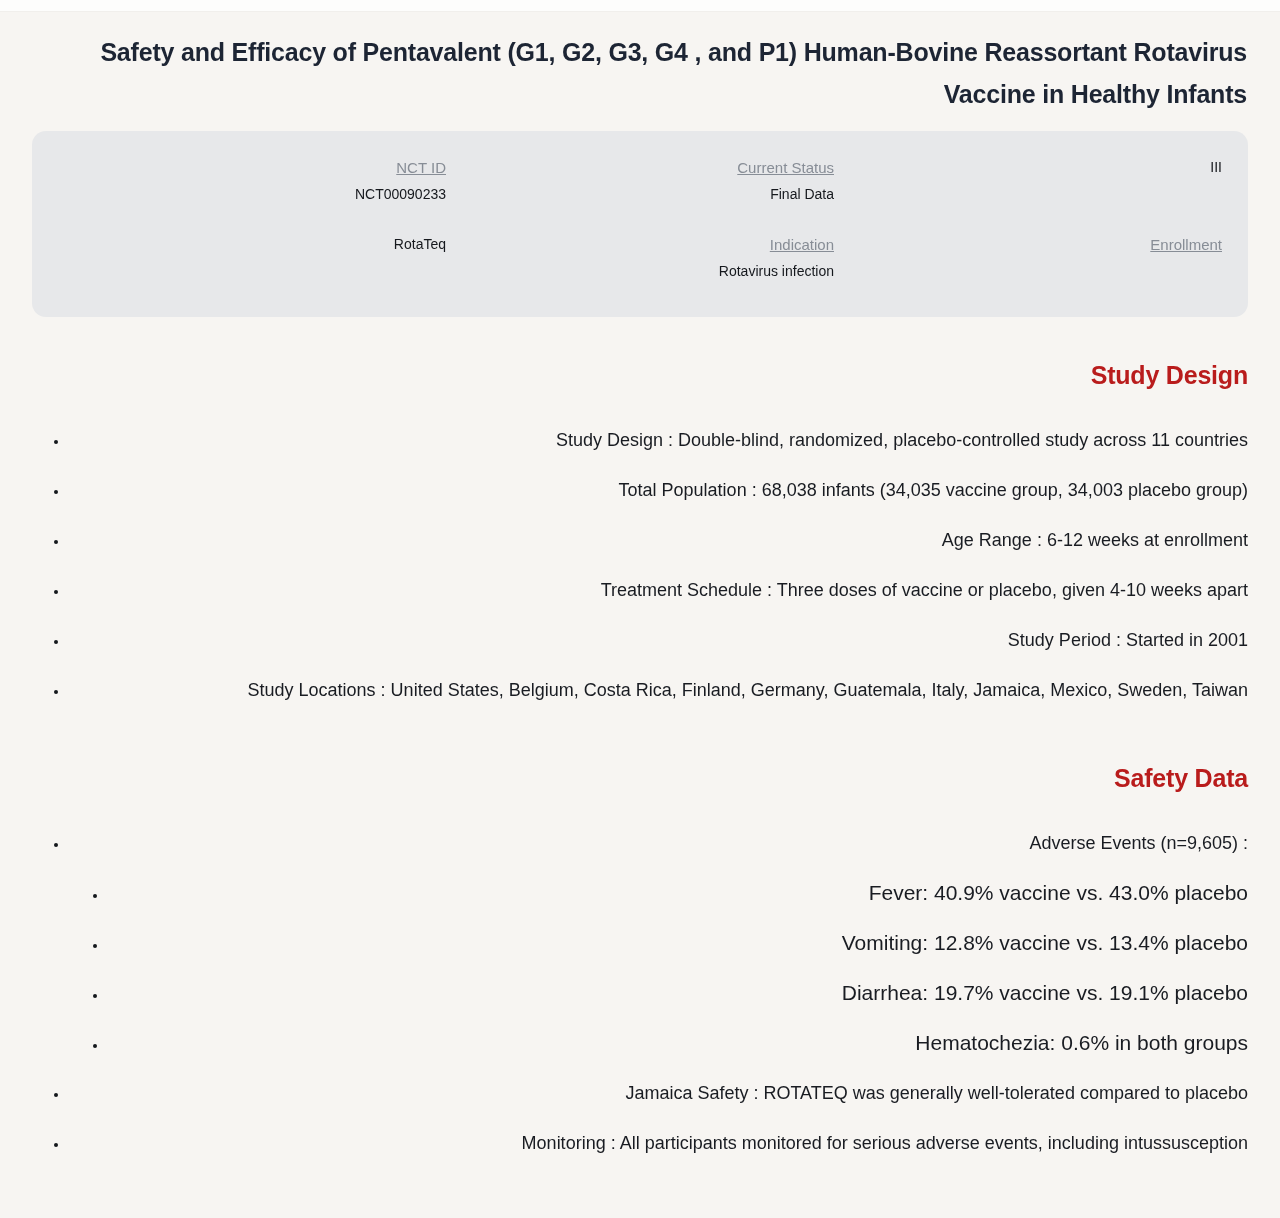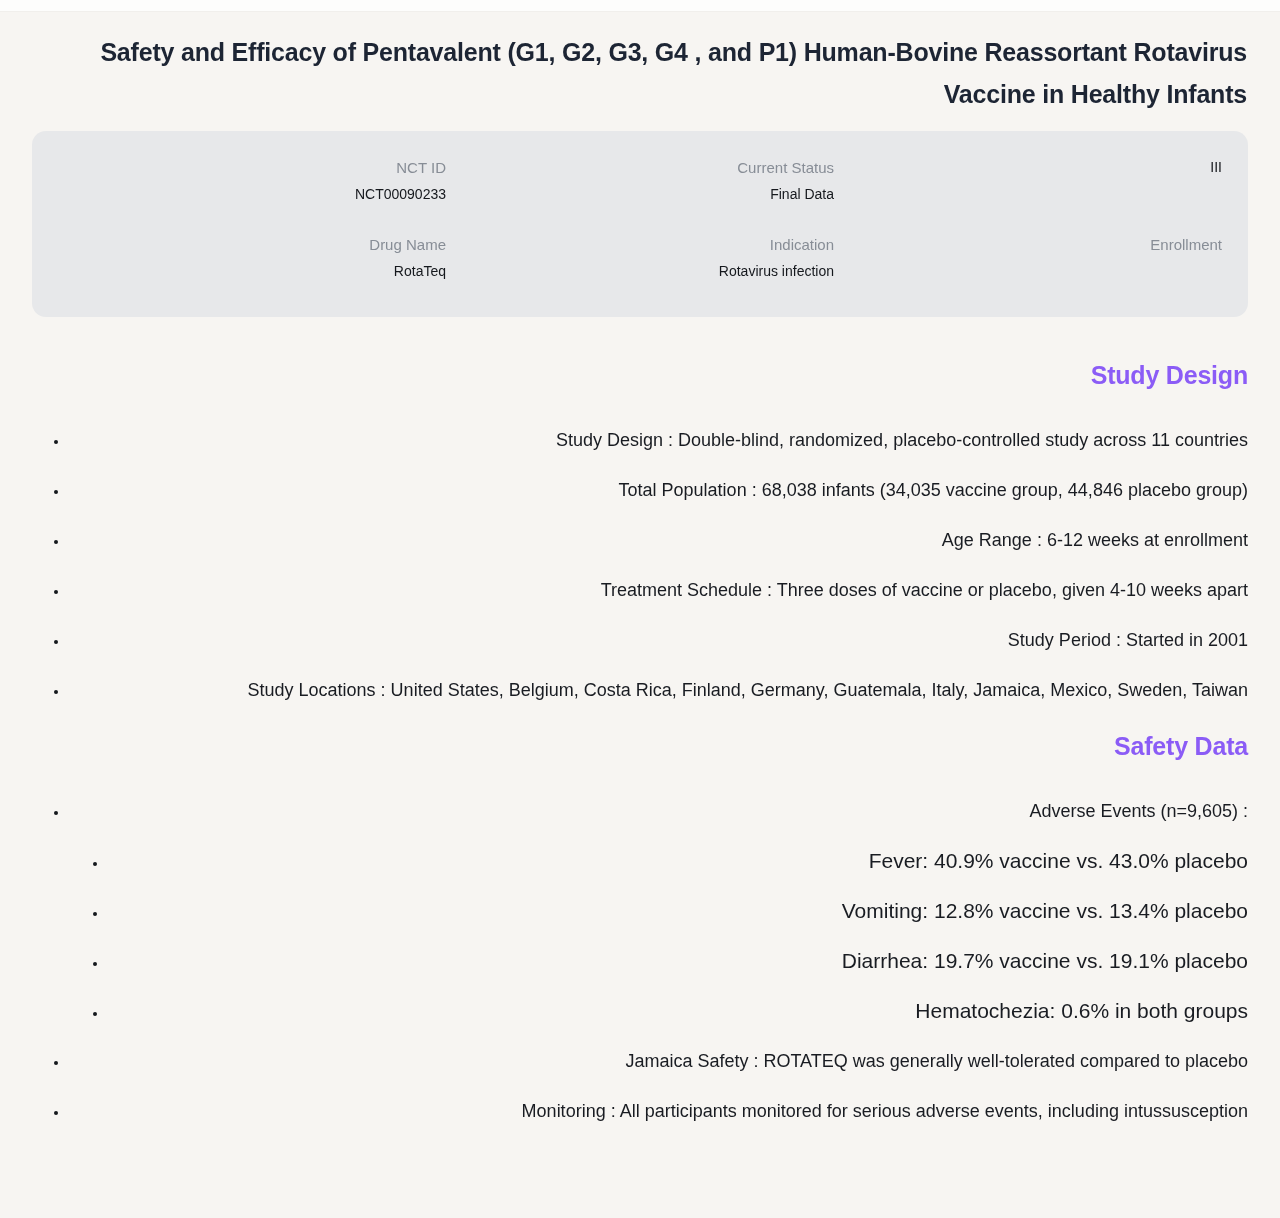--- a/index.html
+++ b/index.html
@@ -34,33 +34,34 @@
     border-radius: 14px;
     padding: 28px 26px 38px 26px;
     display: grid;
     grid-template-columns: 1fr 1fr 1fr;
     row-gap: 34px;
   }
   .field-label {
     font-size: 15px;
     color: #878d96;
     margin-bottom: 10px;
+    text-decoration: underline;
   }
   .field-value {
     font-size: 14px;
     color: #15181d;
   }
   .section-heading {
     font-size: 25px;
     font-weight: 700;
     letter-spacing: -0.2px;
-    color: #8b5cf6;
+    color: #b91c1c;
   }
   .section-heading.first { margin-top: 44px; }
-  .section-heading.second { margin-top: 28px; }
+  .section-heading.second { margin-top: 60px; }
   ul.bullets {
     margin-top: 36px;
     padding-left: 37px;
     list-style: disc;
     max-width: 1216px;
   }
   ul.bullets li {
     font-size: 18px;
     line-height: 28px;
     color: #191c22;
@@ -100,37 +101,36 @@
       <div class="field-value">NCT00090233</div>
     </div>
     <div class="field">
       <div class="field-label">Current Status</div>
       <div class="field-value">Final Data</div>
     </div>
     <div class="field">
       <div class="field-value">III</div>
     </div>
     <div class="field">
-      <div class="field-label">Drug Name</div>
       <div class="field-value">RotaTeq</div>
     </div>
     <div class="field">
       <div class="field-label">Indication</div>
       <div class="field-value">Rotavirus infection</div>
     </div>
     <div class="field">
       <div class="field-label">Enrollment</div>
     </div>
   </div>
 
   <h2 class="section-heading first">Study Design</h2>
 
   <ul class="bullets">
     <li>Study Design : Double-blind, randomized, placebo-controlled study across 11 countries</li>
-    <li>Total Population : 68,038 infants (34,035 vaccine group, 44,846 placebo group)</li>
+    <li>Total Population : 68,038 infants (34,035 vaccine group, 34,003 placebo group)</li>
     <li>Age Range : 6-12 weeks at enrollment</li>
     <li>Treatment Schedule : Three doses of vaccine or placebo, given 4-10 weeks apart</li>
     <li>Study Period : Started in 2001</li>
     <li>Study Locations : United States, Belgium, Costa Rica, Finland, Germany, Guatemala, Italy, Jamaica, Mexico, Sweden, Taiwan</li>
   </ul>
 
   <h2 class="section-heading second">Safety Data</h2>
 
   <ul class="bullets">
     <li>

